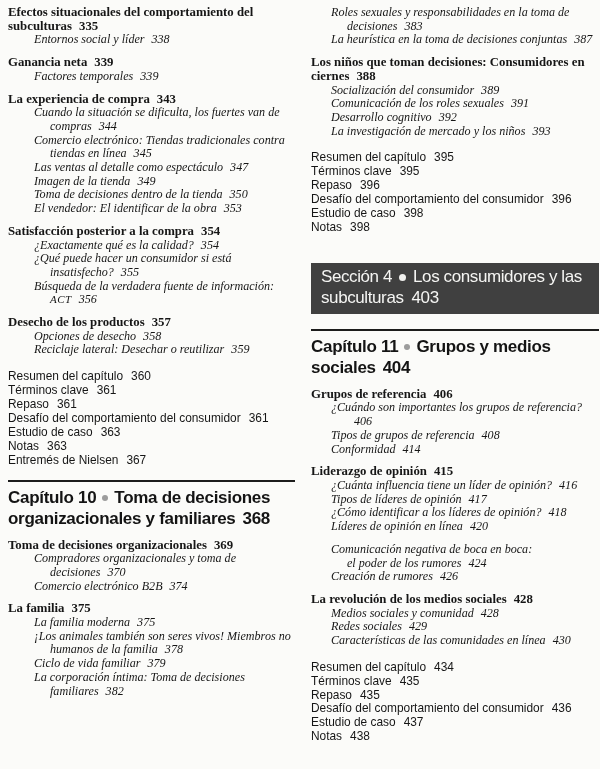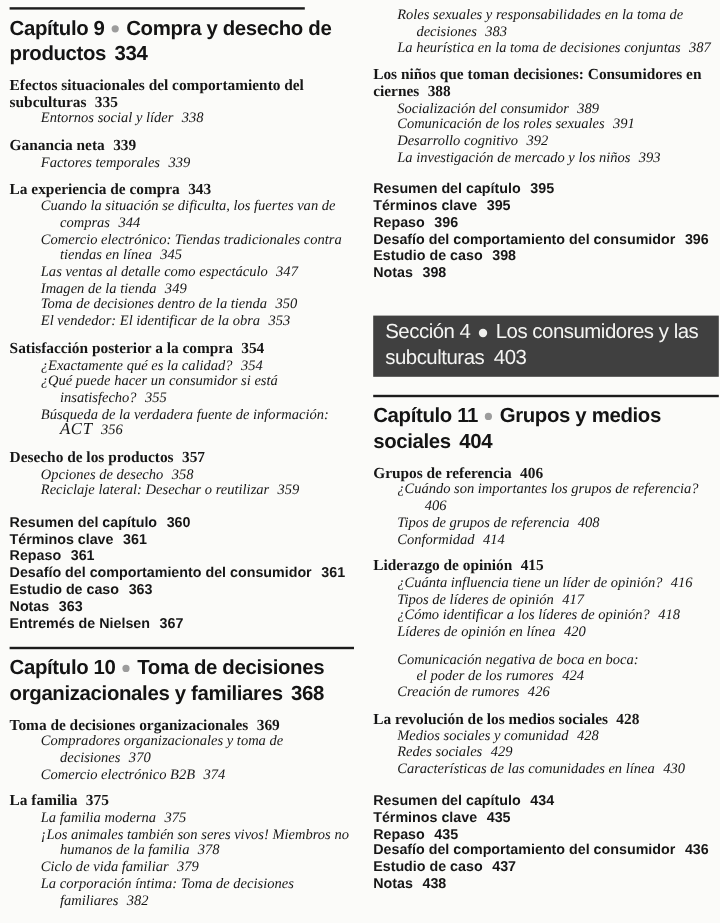--- a/index.html
+++ b/index.html
@@ -29,45 +29,41 @@
 
   .block { margin-bottom:9px; }
   .entry-head { font-weight:700; font-size:12.8px; line-height:13.7px; }
   .sub {
     font-style:italic; font-size:12.1px; line-height:13.7px;
     padding-left:42px; text-indent:-16px;
   }
   .col-right .sub { padding-left:36px; }
   .sub-l2 { text-indent:0; }
   .pg { margin-left:7px; }
-  .caps { font-size:14px; letter-spacing:0.5px; }
+  .caps { font-size:11px; letter-spacing:0.5px; }
 
   .endmatter {
-    font-family:"Liberation Sans", sans-serif; font-weight:700;
+    font-family:"Liberation Sans", sans-serif; font-weight:400;
     font-size:11.9px; line-height:13.9px; margin-top:13px; margin-bottom:9px;
   }
   .endmatter .pg { margin-left:8px; }
 
   .banner {
     background:#404040; color:#f5f5f3;
     font-family:"Liberation Sans", sans-serif; font-weight:400;
     font-size:17px; line-height:21.5px; letter-spacing:-0.4px;
     padding:3px 6px 5px 10px; margin:28px 0 15px 0;
   }
   .banner .bullet { background:#f0f0ee; width:7px; height:7px; margin:0 7px 1px 7px; }
   .banner .pg { margin-left:8px; }
 </style>
 </head>
 <body>
 
 <div class="col col-left">
-    <div class="chapter-wrap">
-      <div class="rule"></div>
-      <div class="chapter-heading"><span>Capítulo 9</span><span class="bullet"></span><span>Compra y desecho de productos</span><span class="pg">334</span></div>
-    </div>
     <div class="block">
       <div class="entry-head"><span>Efectos situacionales del comportamiento del subculturas</span><span class="pg">335</span></div>
       <div class="sub"><span>Entornos social y líder</span><span class="pg">338</span></div>
     </div>
     <div class="block">
       <div class="entry-head"><span>Ganancia neta</span><span class="pg">339</span></div>
       <div class="sub"><span>Factores temporales</span><span class="pg">339</span></div>
     </div>
     <div class="block">
       <div class="entry-head"><span>La experiencia de compra</span><span class="pg">343</span></div>

